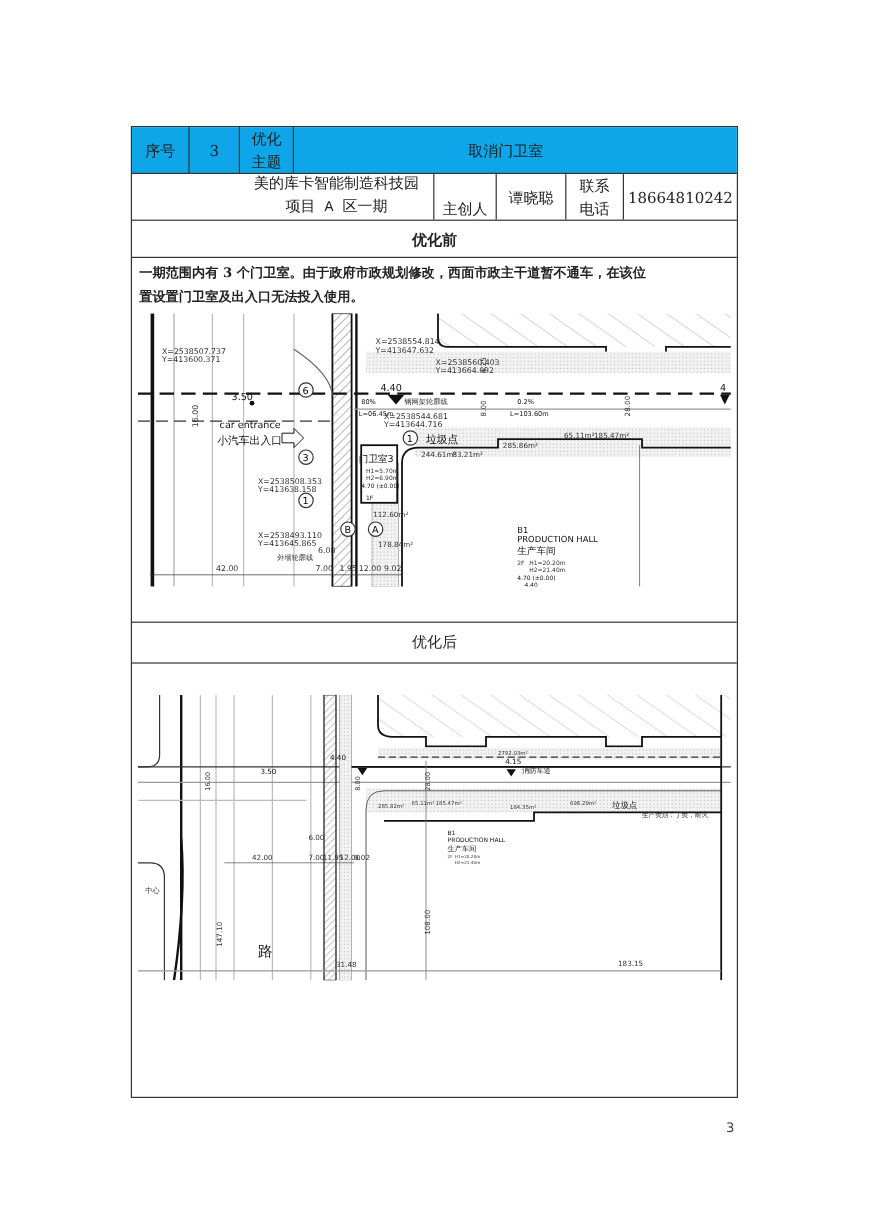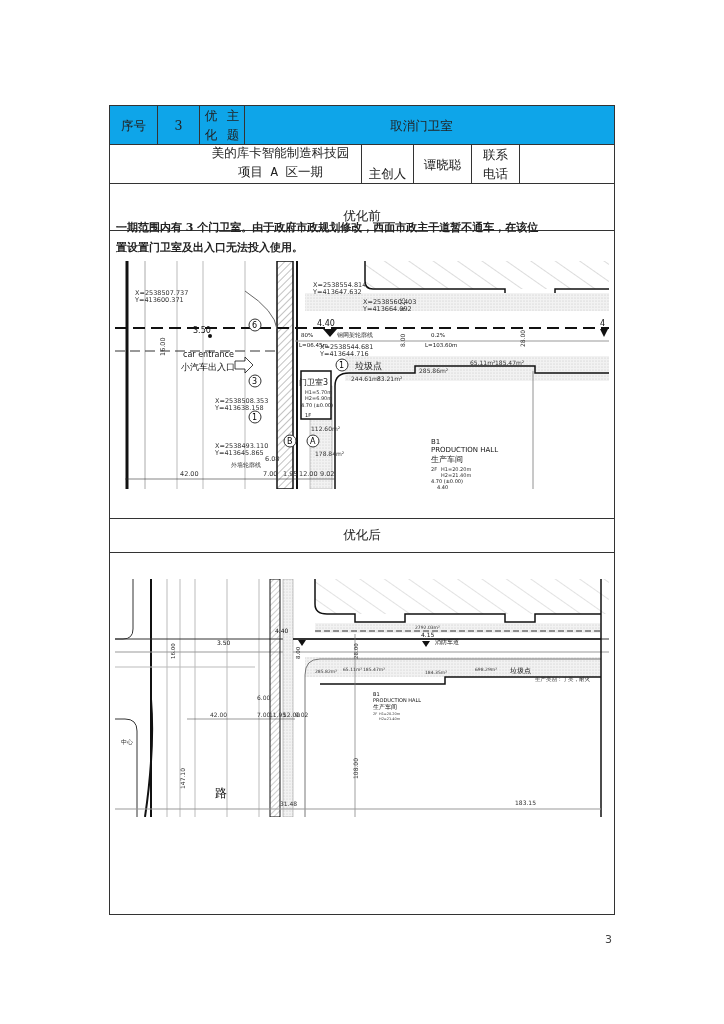--- a/index.html
+++ b/index.html
@@ -20,21 +20,21 @@
 
 <div class="tbl">
 
   <div class="row gray" style="top:0;height:39px;">
     <div class="cell" style="left:0;width:48px;">
         <span>序号</span>
       </div>
     <div class="cell" style="left:48px;width:42px;">
         <span>3</span>
       </div>
-    <div class="cell" style="left:90px;width:45px;flex-direction:row;">
+    <div class="cell" style="left:90px;width:45px;flex-direction:column;">
       <span>优化</span>
         <span>主题</span>
     </div>
     <div class="cell last" style="left:135px;right:16px;">
         <span>取消门卫室</span>
       </div>
   </div>
 
   <div class="row" style="top:39px;height:39px;">
     <div class="cell" style="left:90px;width:162px;flex-direction:column;font-family:Liberation Mono, monospace;">
@@ -44,23 +44,26 @@
     <div class="cell" style="left:252px;width:52px;align-items:flex-end;">
         <span>主创人</span>
       </div>
     <div class="cell" style="left:304px;width:58px;">
         <span>谭晓聪</span>
       </div>
     <div class="cell" style="left:362px;width:48px;flex-direction:column;text-align:right;">
       <span>联系</span>
         <span>电话</span>
     </div>
-  </div>
-
-  <div class="row" style="top:94px;height:31px;">
+    <div class="cell last" style="left:410px;right:0;">
+        <span>18664810242</span>
+      </div>
+  </div>
+
+  <div class="row" style="top:78px;height:31px;font-weight:bold;">
     <div class="cell last" style="left:0;right:0;">
         <span>优化前</span>
       </div>
   </div>
 
   <div class="row" style="top:109px;height:304px;">
     <div class="para" style="top:3px;">
       <div>一期范围内有 3 个门卫室。由于政府市政规划修改，西面市政主干道暂不通车，在该位</div>
       <div>置设置门卫室及出入口无法投入使用。</div>
     </div>

